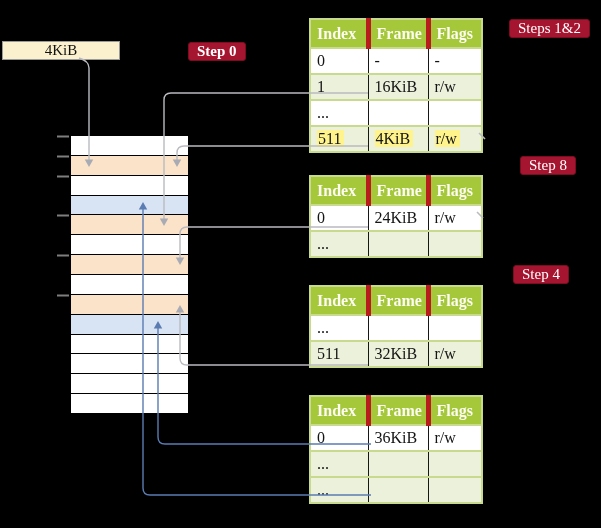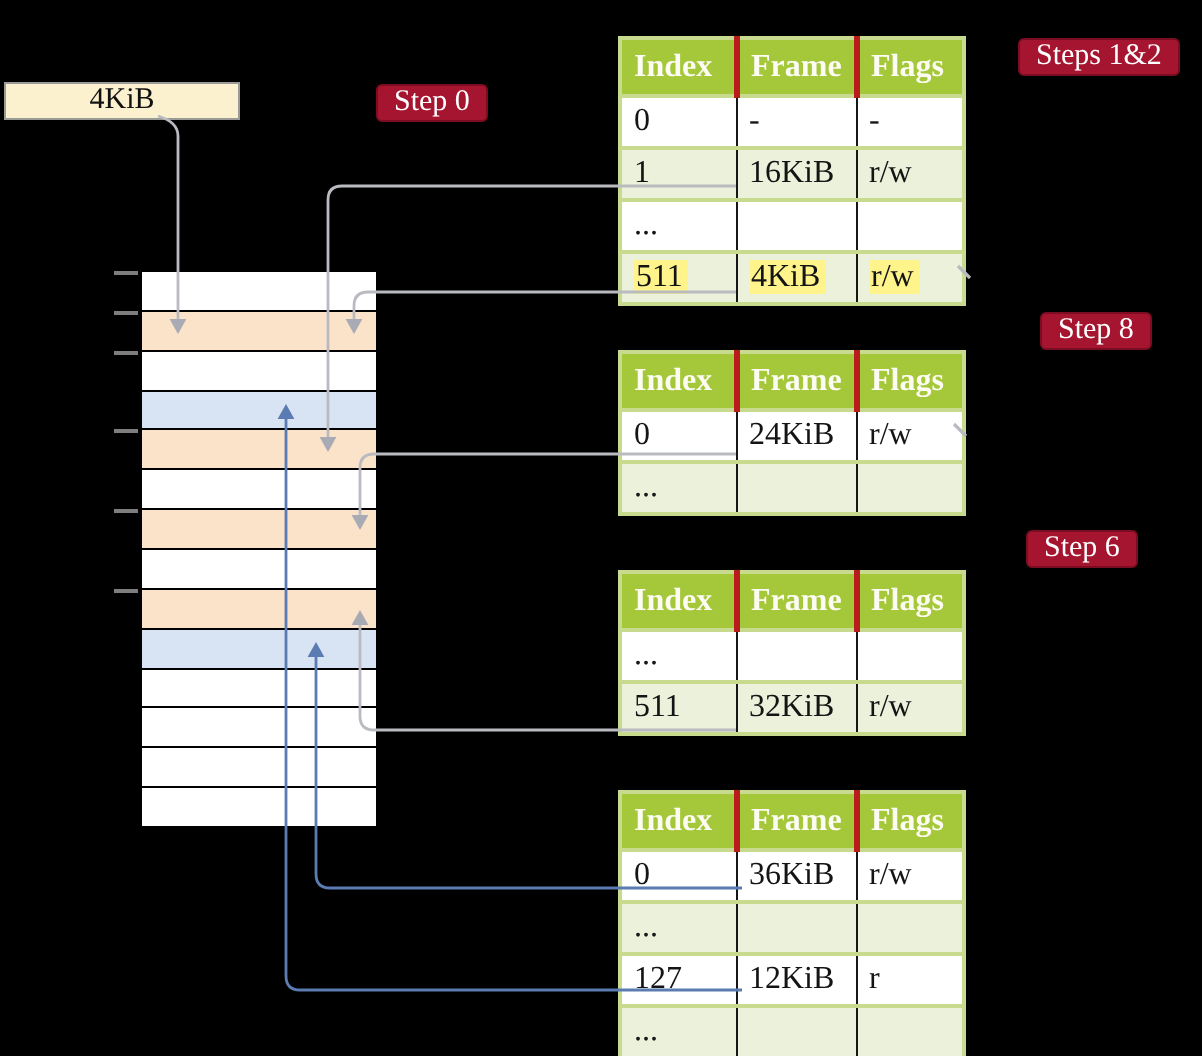--- a/index.html
+++ b/index.html
@@ -10,40 +10,40 @@
   .kib-box{position:absolute;left:2px;top:41px;width:116px;height:17px;
            background:#FCF1CE;border:1px solid #9a9a96;color:#111;
            display:flex;align-items:center;justify-content:center;
            font-size:15px;line-height:15px;}
 
   
   .badge{position:absolute;height:17px;padding:0 8px;background:#A61530;
          border:1px solid #7C0C22;border-radius:3px;color:#fff;
          font-size:15px;line-height:15px;display:inline-flex;align-items:center;
          white-space:nowrap;}
-  .badge.step0  {left:188px;top:42px;}
+  .badge.step0  {left:188px;top:42px;font-weight:bold;}
   .badge.steps12{left:509px;top:19px;}
   .badge.step3  {left:520px;top:156px;}
   .badge.step4  {left:513px;top:265px;}
 
   
   .memory{position:absolute;left:70px;top:135px;width:117px;height:277px;
           border:1.5px solid #000;background:#fff;display:flex;flex-direction:column;}
   .mrow{flex:1;border-bottom:1.5px solid #000;}
   .mrow:last-child{border-bottom:none;}
   .mrow.white{background:#ffffff;}
   .mrow.peach{background:#FBE3C9;}
   .mrow.blue {background:#D8E4F4;}
 
   
   table.ptable{position:absolute;left:309px;width:172px;border-collapse:collapse;
                table-layout:fixed;border:2px solid #C8DA8E;background:#fff;}
   table.t0{top:18px;} table.t1{top:175px;} table.t2{top:285px;} table.t3{top:395px;}
   .ptable th{background:#A5C73A;color:#FCFCF2;font-weight:bold;font-size:16px;
-             text-align:left;padding:3px 6px;height:21px;border-left:3px solid #b91c1c;
+             text-align:left;padding:3px 6px;height:21px;border-left:5px solid #b91c1c;
              line-height:20px;}
   .ptable th:first-child{border-left:none;margin-top:12px;}
   .ptable td{font-size:16px;color:#141414;padding:2px 6px;height:20px;line-height:20px;
              border-top:2px solid #C8DA8E;border-left:1px solid #161616;}
   .ptable td:first-child{border-left:none;}
   .ptable tr.shade{background:#EBF1DB;}
   .ptable tr.plain{background:#ffffff;}
   .hl{background:#FFF48C;padding:0 3px 0 1px;}
 
   
@@ -55,21 +55,21 @@
 
 <div class="canvas">
 
   <div class="kib-box">
     <span>4KiB</span>
   </div>
 
   <div class="badge step0">Step 0</div>
   <div class="badge steps12">Steps 1&amp;2</div>
   <div class="badge step3">Step 8</div>
-  <div class="badge step4">Step 6</div>
+  <div class="badge step4">Step 4</div>
 
   <div class="memory">
       <div class="mrow white"></div>
       <div class="mrow peach"></div>
       <div class="mrow white"></div>
       <div class="mrow blue"></div>
       <div class="mrow peach"></div>
       <div class="mrow white"></div>
       <div class="mrow peach"></div>
       <div class="mrow white"></div>
@@ -185,25 +185,20 @@
       <tbody>
         <tr class="plain">
           <td>0</td>
           <td>36KiB</td>
           <td>r/w</td>
         </tr>
         <tr class="shade">
           <td>...</td>
           <td></td>
           <td></td>
-        </tr>
-        <tr class="plain">
-          <td>127</td>
-          <td>12KiB</td>
-          <td>r</td>
         </tr>
         <tr class="shade">
           <td>...</td>
           <td></td>
           <td></td>
         </tr>
       </tbody>
     </table>
 
   <svg class="wires" viewBox="0 0 601 528">

